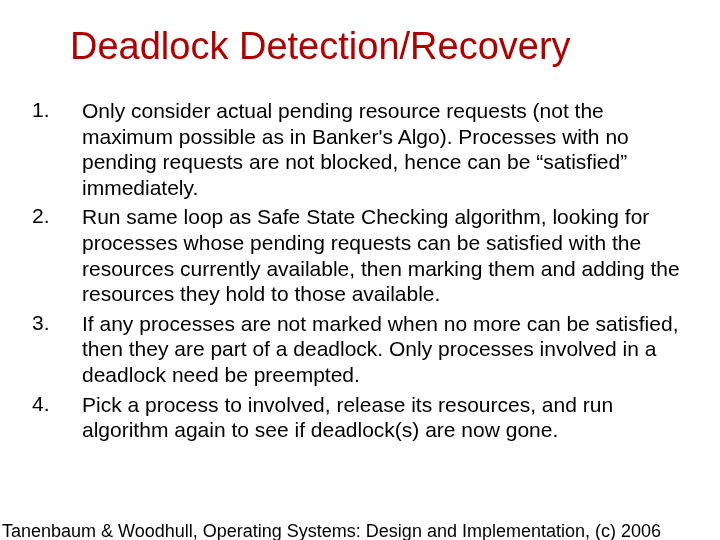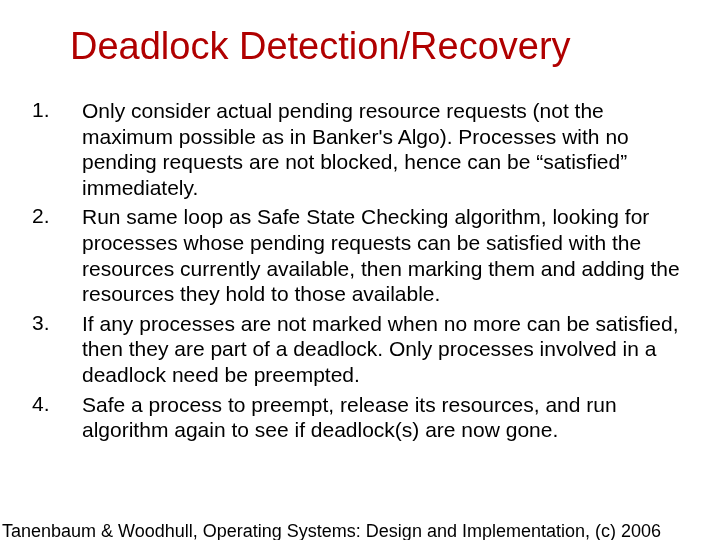--- a/index.html
+++ b/index.html
@@ -69,17 +69,17 @@
     <div class="item">
       <div class="num">2.</div>
       <div class="txt">Run same loop as Safe State Checking algorithm, looking for processes whose pending requests can be satisfied with the resources currently available, then marking them and adding the resources they hold to those available.</div>
     </div>
     <div class="item">
       <div class="num">3.</div>
       <div class="txt">If any processes are not marked when no more can be satisfied, then they are part of a deadlock. Only processes involved in a deadlock need be preempted.</div>
     </div>
     <div class="item">
       <div class="num">4.</div>
-      <div class="txt">Safe a process to preempt, release its resources, and run algorithm again to see if deadlock(s) are now gone.</div>
+      <div class="txt">Pick a process to involved, release its resources, and run algorithm again to see if deadlock(s) are now gone.</div>
     </div>
   </div>
 </div>
 <div class="footer">Tanenbaum &amp; Woodhull, Operating Systems: Design and Implementation, (c) 2006</div>
 
 </body></html>

